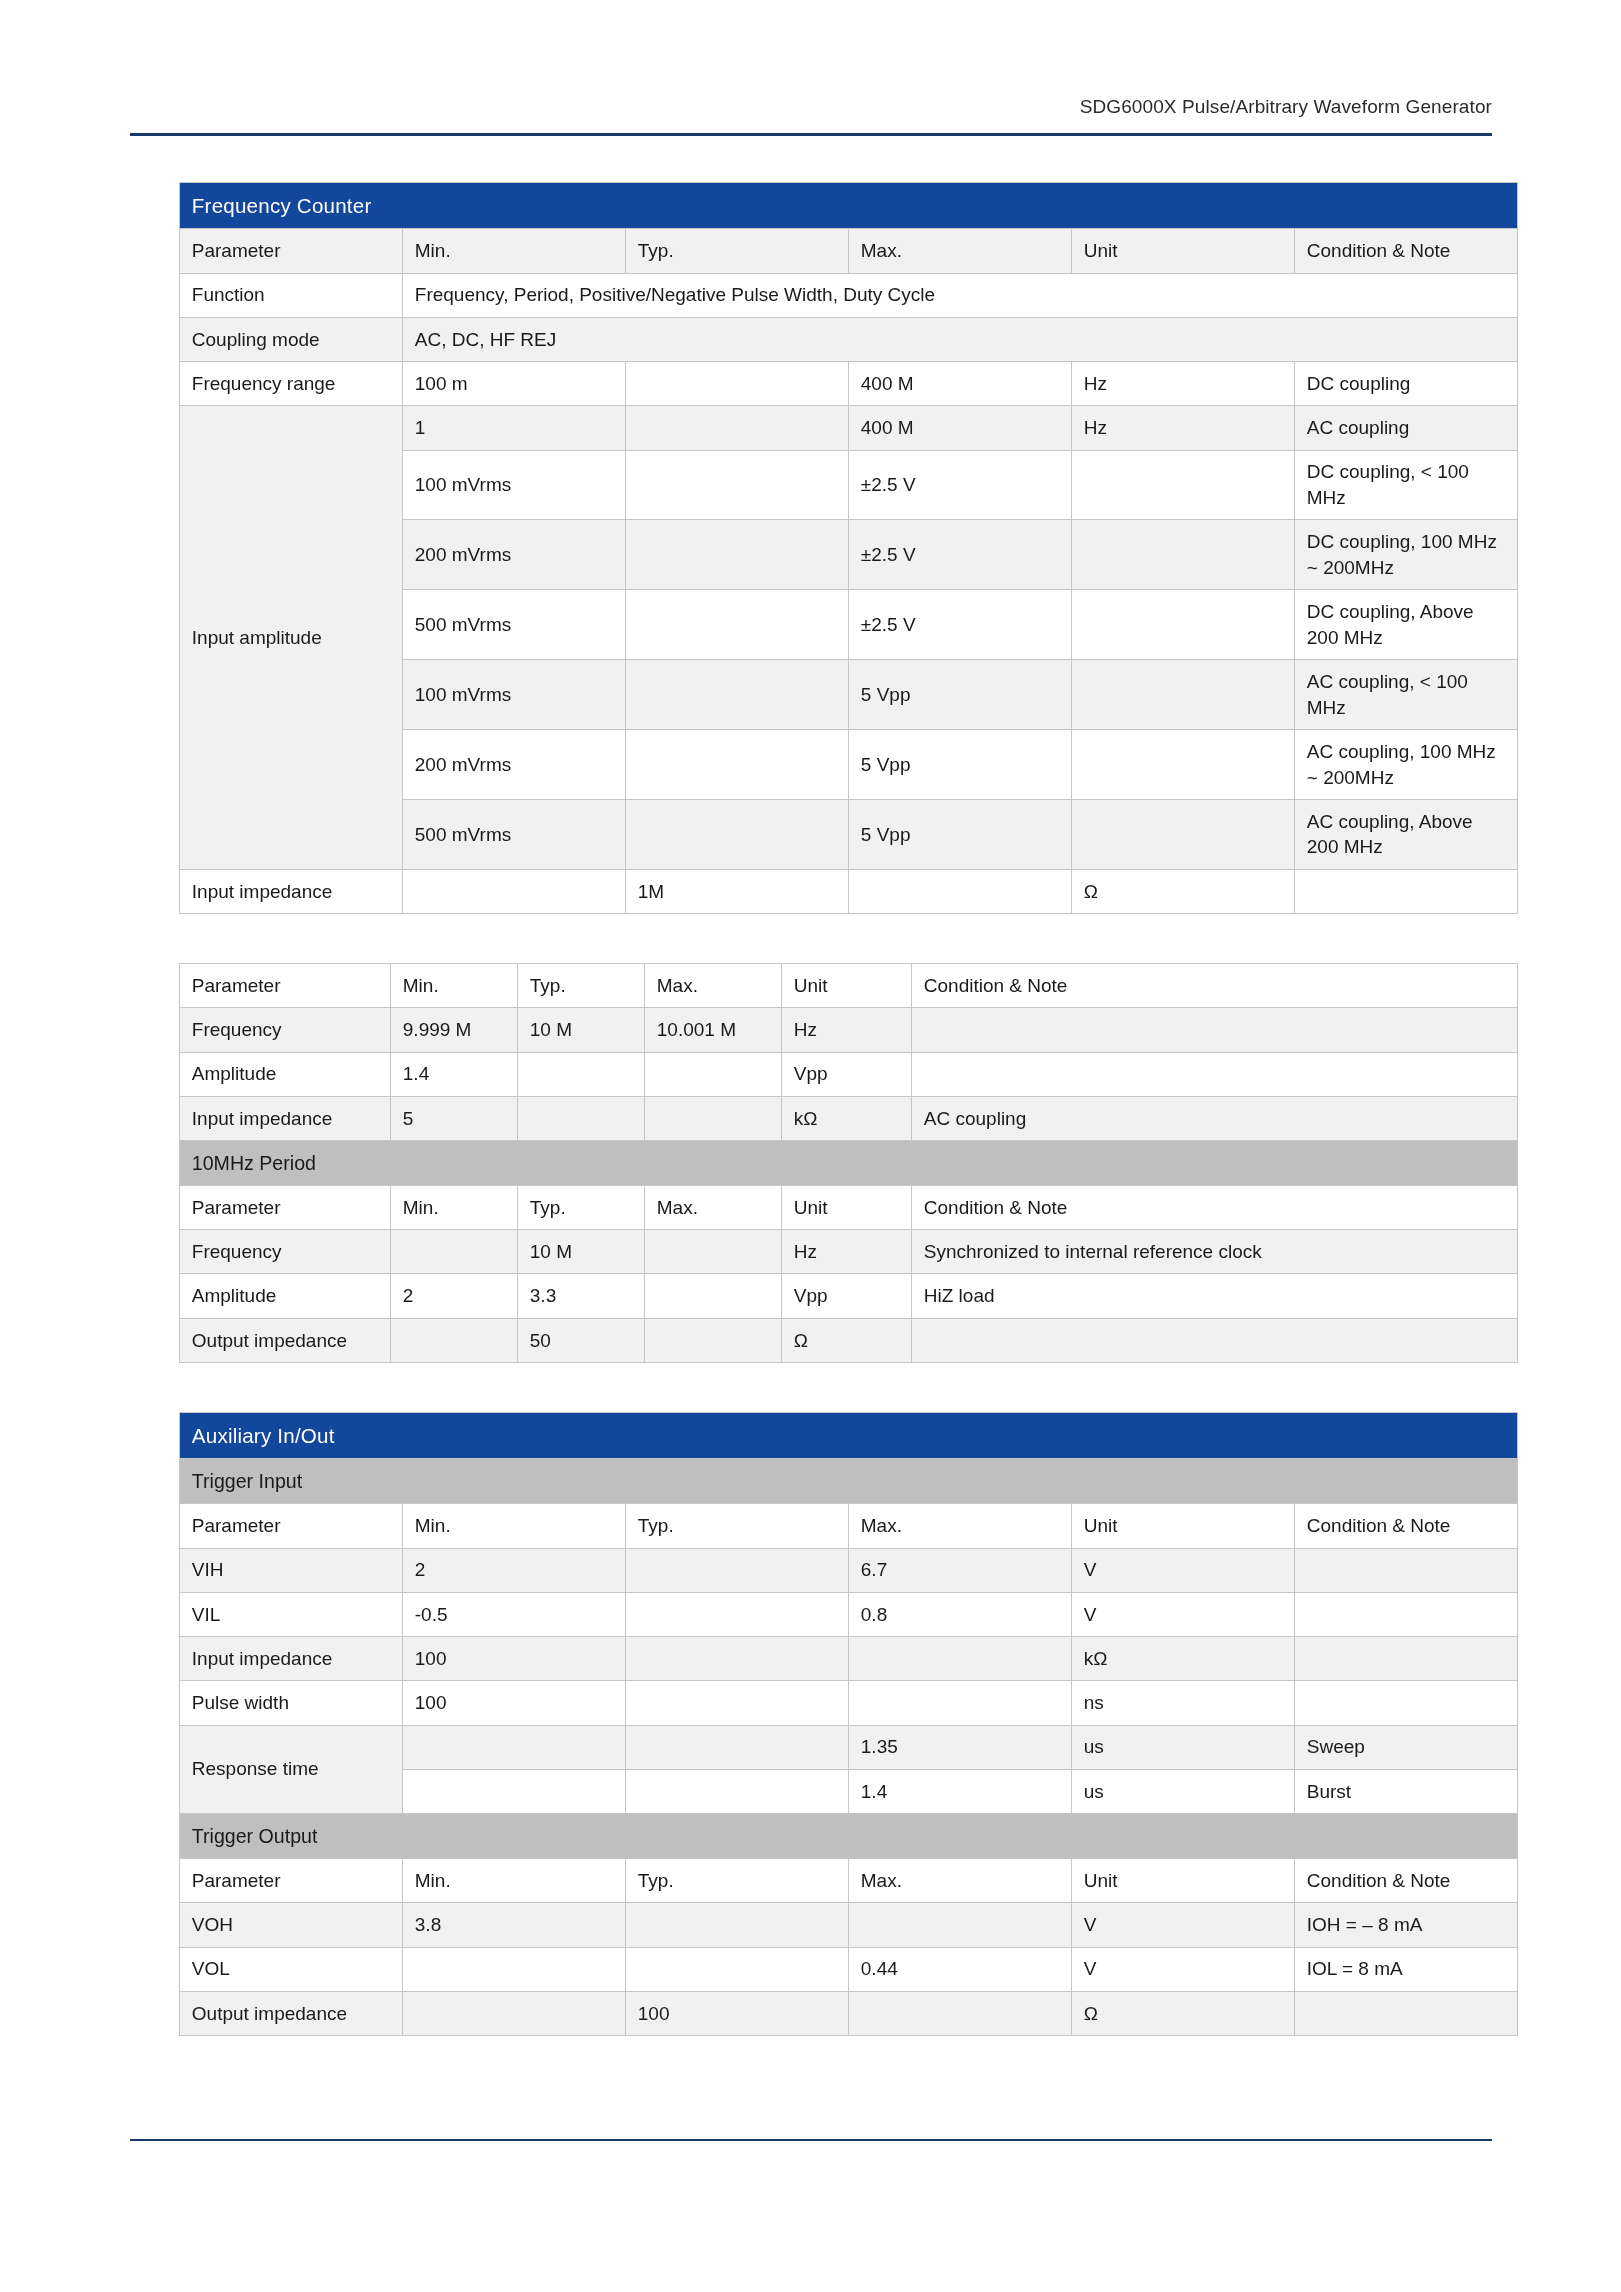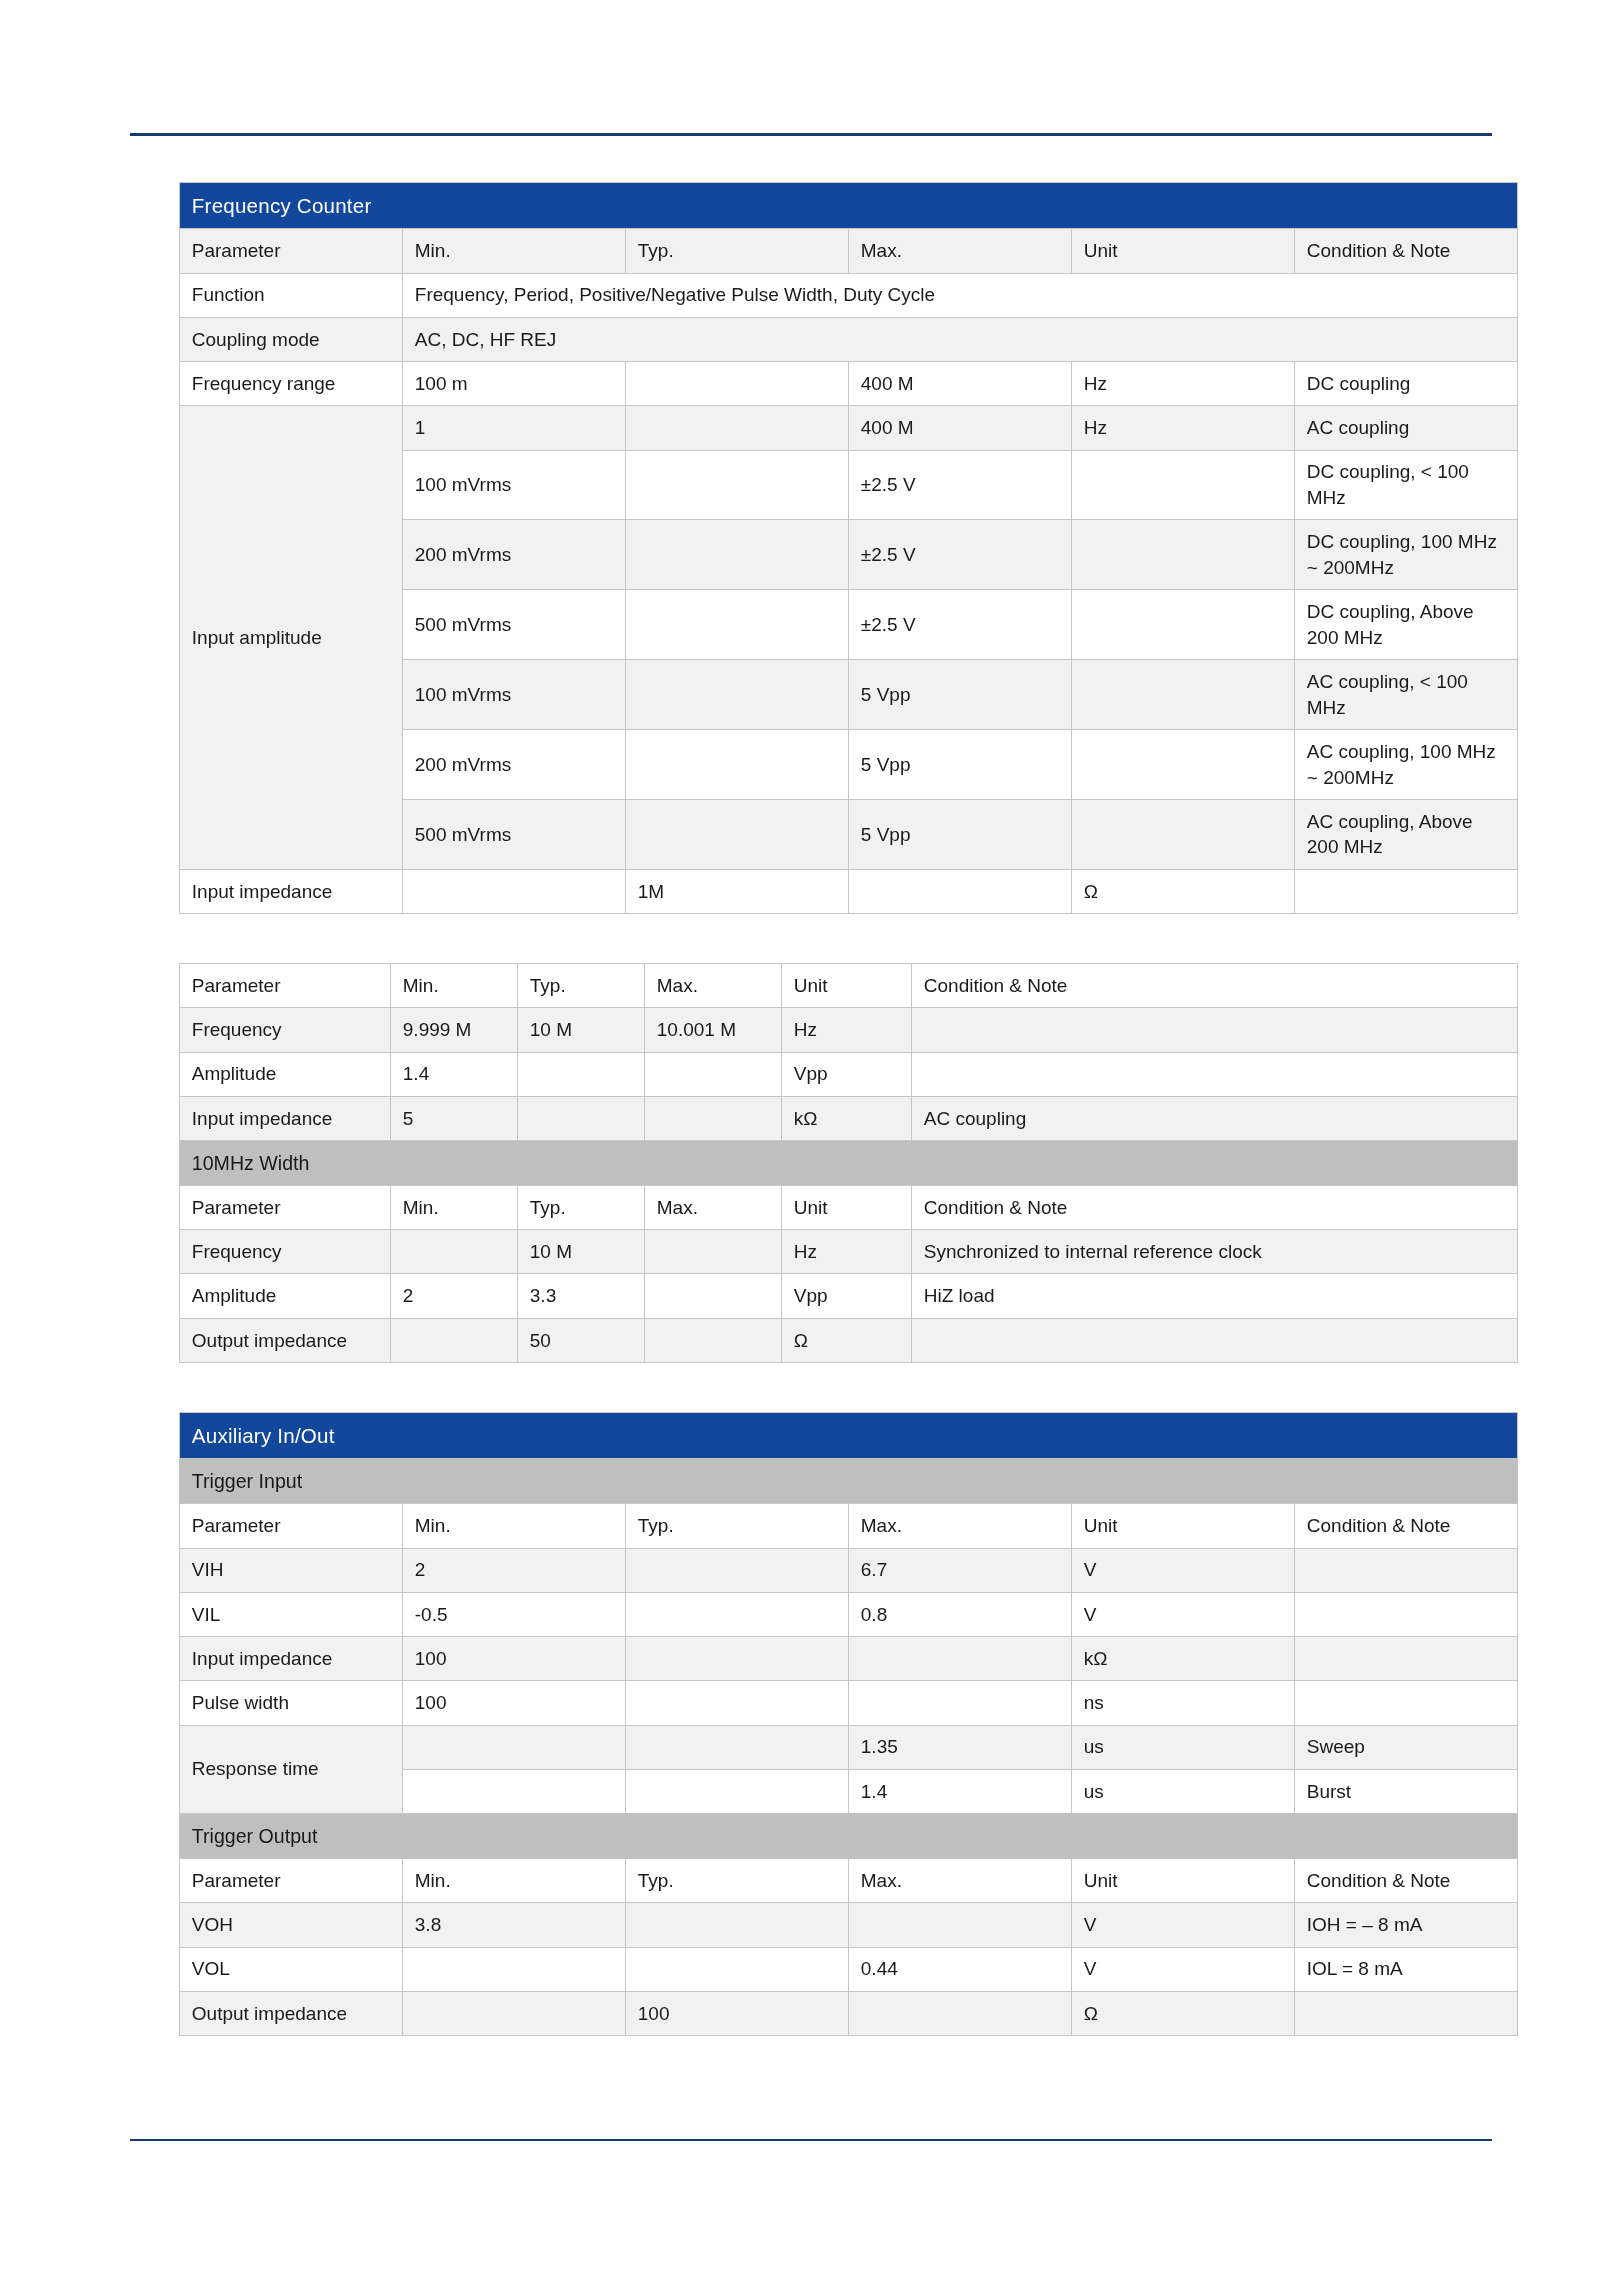--- a/index.html
+++ b/index.html
@@ -116,20 +116,21 @@
   td.c2 { width: 127px; }
   td.c3 { width: 137px; }
   td.c4 { width: 130px; }
   td.c5 { width: 606px; }
 </style>
 </head>
 <body>
 
 <div class="page">
 
+  <div class="header">SDG6000X Pulse/Arbitrary Waveform Generator</div>
   <div class="header-rule"></div>
 
   <div class="content">
 
     <table class="spec">
       <tbody>
           <tr class="title-bar">
         <td colspan="6">Frequency Counter</td>
       </tr>
       <tr class="shade">
@@ -245,21 +246,21 @@
       </tr>
       <tr class="shade">
         <td class="c0">Input impedance</td>
         <td class="c1">5</td>
         <td class="c2"></td>
         <td class="c3"></td>
         <td class="c4">kΩ</td>
         <td class="c5">AC coupling</td>
       </tr>
       <tr class="sub-bar">
-        <td colspan="6">10MHz Width</td>
+        <td colspan="6">10MHz Period</td>
       </tr>
       <tr class="plain">
         <td class="c0">Parameter</td>
         <td class="c1">Min.</td>
         <td class="c2">Typ.</td>
         <td class="c3">Max.</td>
         <td class="c4">Unit</td>
         <td class="c5">Condition &amp; Note</td>
       </tr>
       <tr class="shade">

